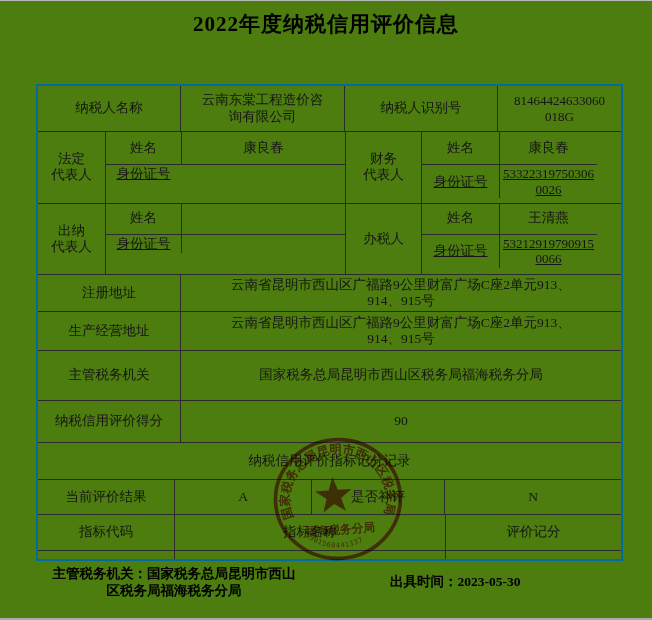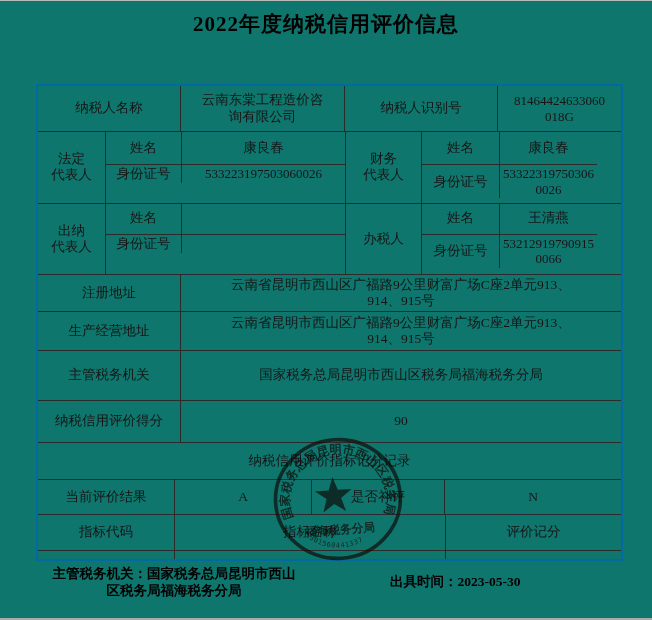--- a/index.html
+++ b/index.html
@@ -1,20 +1,20 @@
 <!DOCTYPE html>
 <html><head>
 <meta charset="utf-8">
 <style>
   * { box-sizing: border-box; margin: 0; padding: 0; }
   html,body { background:#fff; }
   .page {
     position: relative;
     width: 652px; height: 620px;
-    background: #0f766e;
+    background: #4d7c0f;
     font-family: "Liberation Serif", "DejaVu Serif", serif;
     color: #151515;
     overflow: hidden;
     border-top: 1px solid #b9b9b9;
     border-bottom: 2px solid #a9a9a9;
   }
   .title {
     position: absolute; top: 9px; left: 0; width: 100%;
     text-align: center;
     font-size: 21px; font-weight: 700; letter-spacing: 1px;
@@ -31,21 +31,21 @@
   .c {
     display: flex; align-items: center; justify-content: center;
     text-align: center; font-size: 13.5px; line-height: 1.2;
     padding: 1px 3px; white-space: pre-line; overflow: hidden;
     flex: 0 0 auto;
   }
   .c + .c, .c + .vpair, .vpair + .c { border-left: 1.5px solid #2b2b2b; }
   .grow { flex: 1 1 auto; }
   .vpair { display: flex; flex-direction: column; flex: 0 0 auto; }
   .vrow { display: flex; flex: 0 0 auto; overflow: hidden; }
-  .vrow + .vrow { border-top: 1.5px solid #2b2b2b; }
+  .vrow + .vrow { border-top: 1.5px solid #2b2b2b; text-decoration: underline; }
   .num { font-size: 13px; letter-spacing: 0; word-break: break-all; }
   .footer-left {
     position: absolute; left: 40px; top: 565px; width: 268px;
     text-align: center; font-size: 13.5px; font-weight: 700;
     line-height: 1.25; white-space: pre-line; color:#000;
   }
   .footer-right {
     position: absolute; left: 390px; top: 572px;
     font-size: 13.5px; font-weight: 700; color:#000;
   }
@@ -78,21 +78,20 @@
     <div class="tr" style="height:71.5px">
       <div class="c" style="flex-basis:67px">法定
 代表人</div>
       <div class="vpair" style="flex-basis:240px">
         <div class="vrow" style="flex-basis:32px">
           <div class="c" style="flex-basis:75px">姓名</div>
           <div class="c grow">康良春</div>
         </div>
         <div class="vrow grow">
           <div class="c" style="flex-basis:75px">身份证号</div>
-          <div class="c grow num">533223197503060026</div>
         </div>
       </div>
       <div class="c" style="flex-basis:76px">财务
 代表人</div>
       <div class="vpair grow">
         <div class="vrow" style="flex-basis:32px">
           <div class="c" style="flex-basis:77px">姓名</div>
           <div class="c grow">康良春</div>
         </div>
         <div class="vrow grow">

